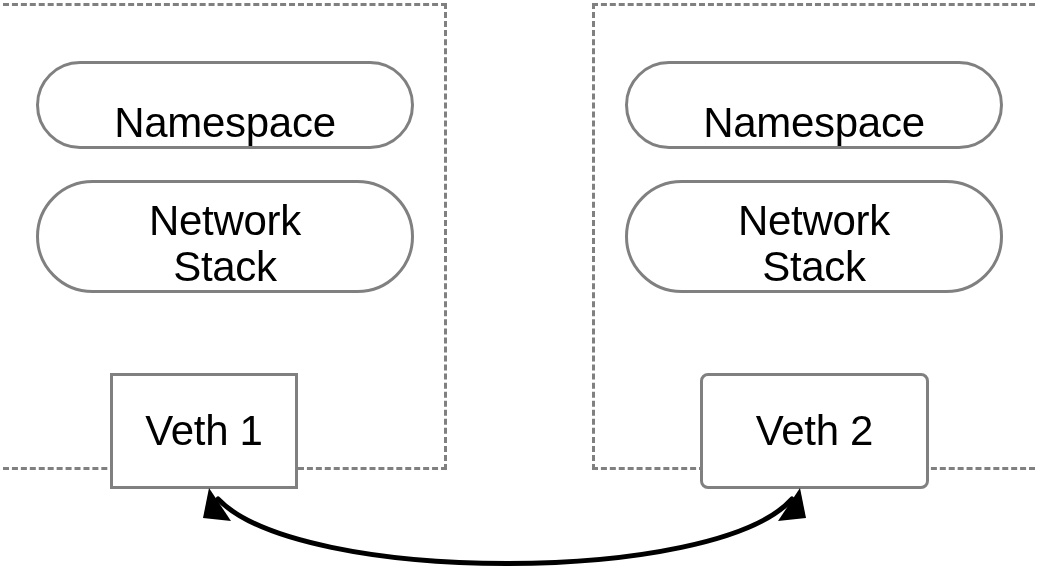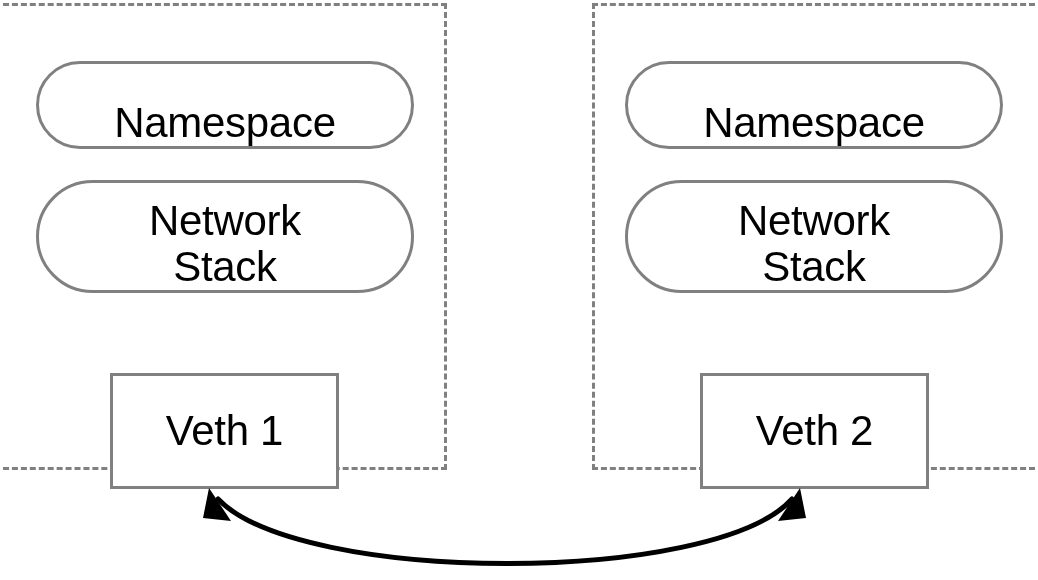--- a/index.html
+++ b/index.html
@@ -95,28 +95,29 @@
     align-items: center;
     justify-content: center;
     color: #000000;
     font-size: 42px;
     line-height: 1.1;
     letter-spacing: -0.3px;
   }
   #veth-box-1 {
     left: 110px;
     top: 373px;
-    width: 229px;
+    width: 188px;
     height: 116px;
   }
   #veth-box-2 {
     left: 700px;
     top: 373px;
     width: 229px;
     height: 116px;
+    border-radius: 8px;
   }
   
   #veth-connector {
     position: absolute;
     left: 0;
     top: 0;
     width: 1038px;
     height: 580px;
     pointer-events: none;
   }

